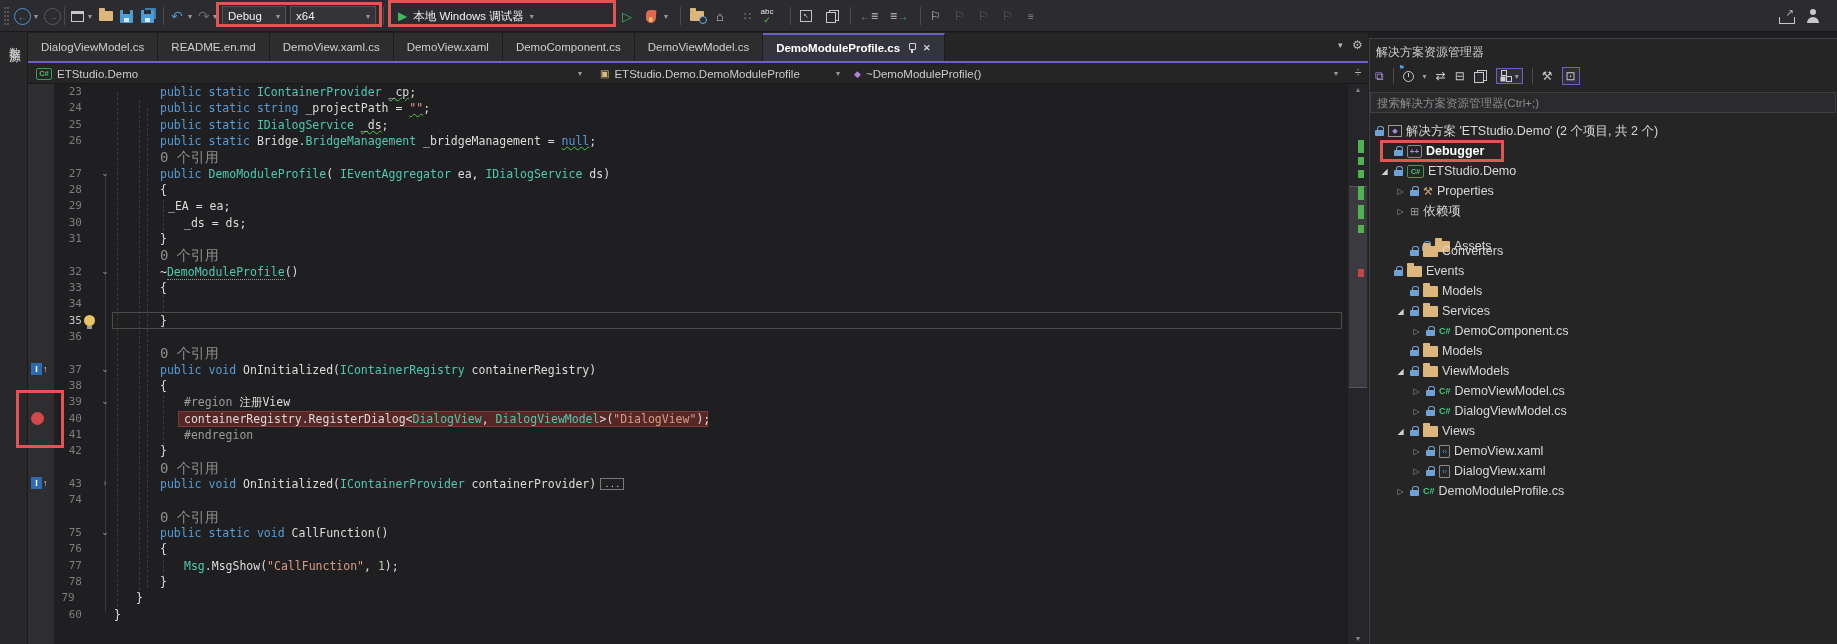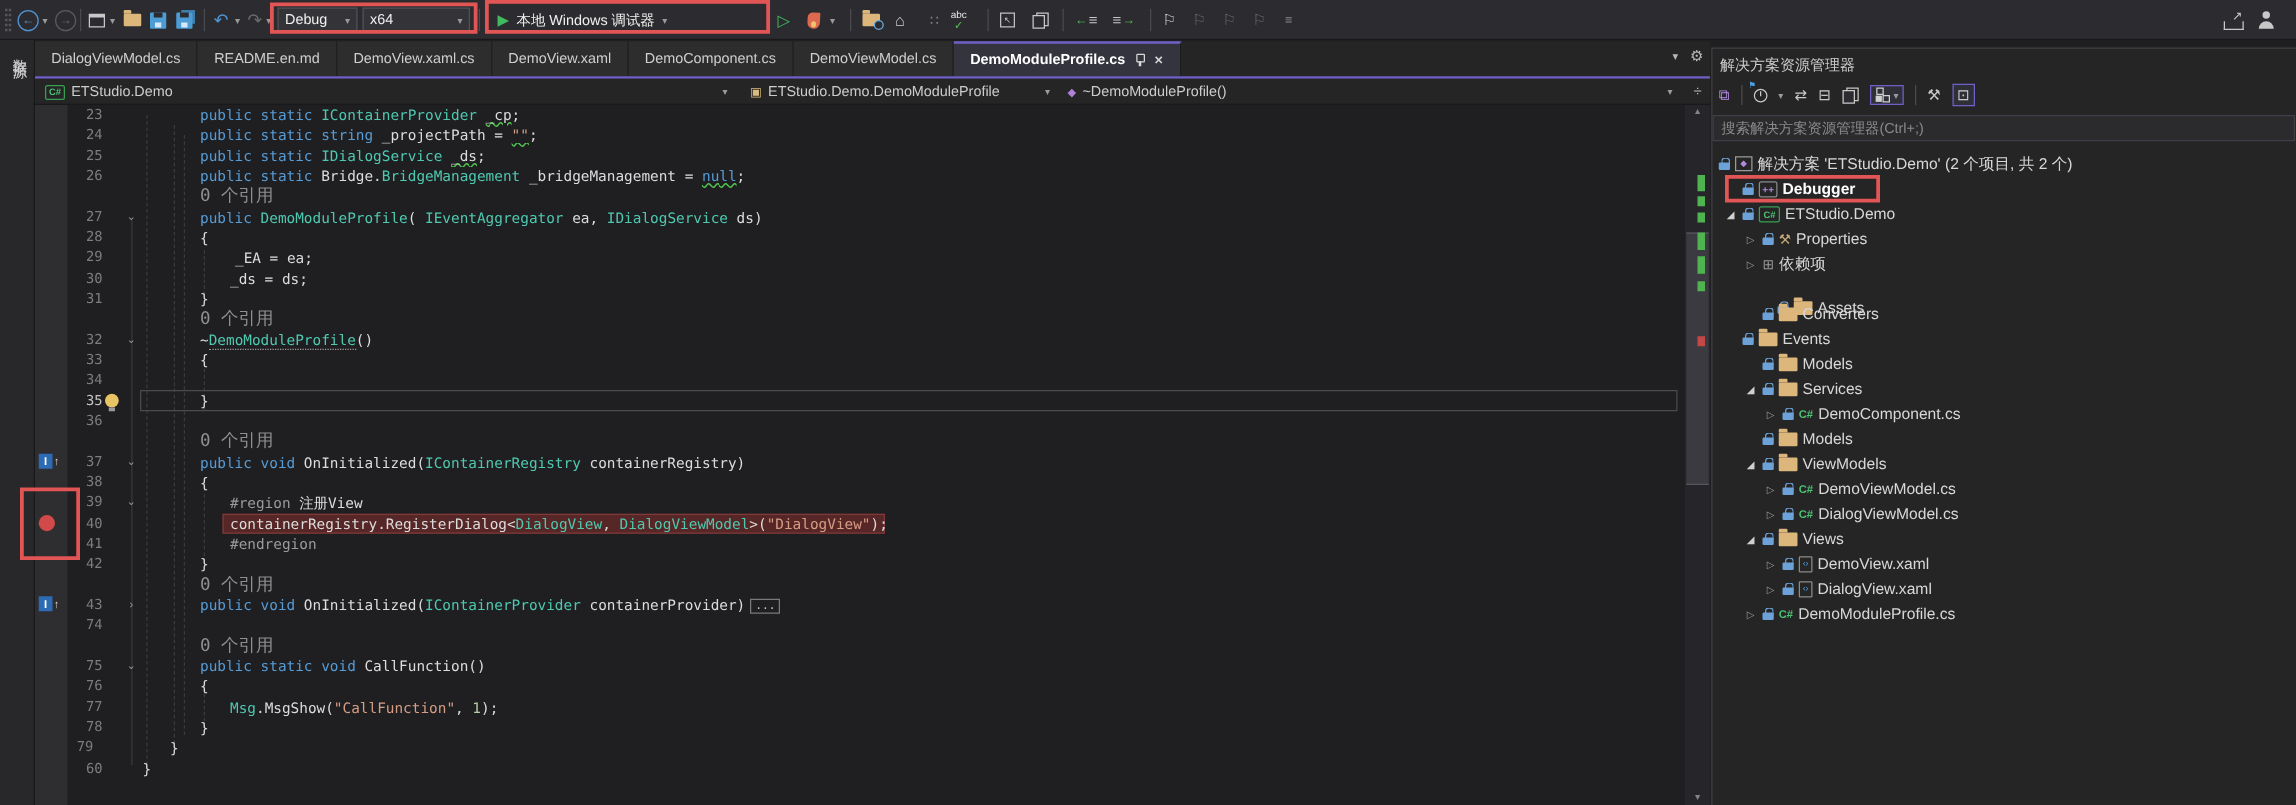--- a/index.html
+++ b/index.html
@@ -334,21 +334,21 @@
       <div class="code-row" style="left: 160px; top: 116.66px;"><span class="seg kw">public static </span><span class="seg typ">IDialogService</span><span class="seg pl"> </span><span class="seg pl sqg">_ds</span><span class="seg pl">;</span></div>
       <div class="gutter-num" style="top: 132.99px;">26</div>
       <div class="code-row" style="left: 160px; top: 132.99px;"><span class="seg kw">public static </span><span class="seg pl">Bridge.</span><span class="seg typ">BridgeManagement</span><span class="seg pl"> _bridgeManagement = </span><span class="seg kw sqg">null</span><span class="seg pl">;</span></div>
       <div class="code-row" style="left: 160px; top: 149.32px;"><span class="seg lens">0 个引用</span></div>
       <div class="gutter-num" style="top: 165.65px;">27</div>
       <div class="chev" style="top: 165.65px;">⌄</div>
       <div class="code-row" style="left: 160px; top: 165.65px;"><span class="seg kw">public </span><span class="seg typ">DemoModuleProfile</span><span class="seg pl">( </span><span class="seg typ">IEventAggregator</span><span class="seg pl"> ea, </span><span class="seg typ">IDialogService</span><span class="seg pl"> ds)</span></div>
       <div class="gutter-num" style="top: 181.98px;">28</div>
       <div class="code-row" style="left: 160px; top: 181.98px;"><span class="seg pl">{</span></div>
       <div class="gutter-num" style="top: 198.31px;">29</div>
-      <div class="code-row" style="left: 188px; top: 198.31px; text-align: right;"><span class="seg pl">_EA = ea;</span></div>
+      <div class="code-row" style="left: 168px; top: 198.31px; text-align: right;"><span class="seg pl">_EA = ea;</span></div>
       <div class="gutter-num" style="top: 214.64px;">30</div>
       <div class="code-row" style="left: 184px; top: 214.64px;"><span class="seg pl">_ds = ds;</span></div>
       <div class="gutter-num" style="top: 230.97px;">31</div>
       <div class="code-row" style="left: 160px; top: 230.97px;"><span class="seg pl">}</span></div>
       <div class="code-row" style="left: 160px; top: 247.3px;"><span class="seg lens">0 个引用</span></div>
       <div class="gutter-num" style="top: 263.63px;">32</div>
       <div class="chev" style="top: 263.63px;">⌄</div>
       <div class="code-row" style="left: 160px; top: 263.63px;"><span class="seg pl">~</span><span class="seg typ dot">DemoModuleProfile</span><span class="seg pl">()</span></div>
       <div class="gutter-num" style="top: 279.96px;">33</div>
       <div class="code-row" style="left: 160px; top: 279.96px;"><span class="seg pl">{</span></div>

